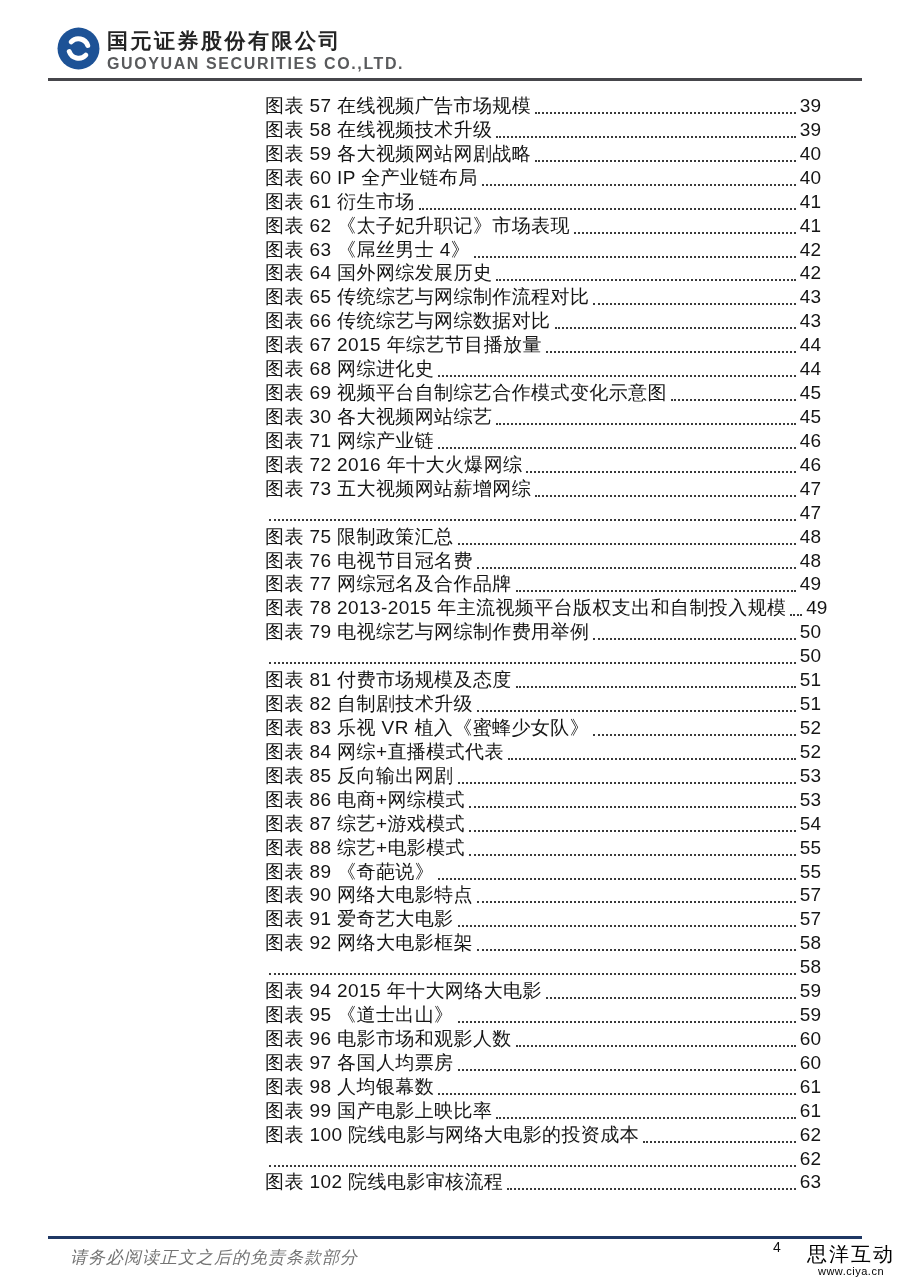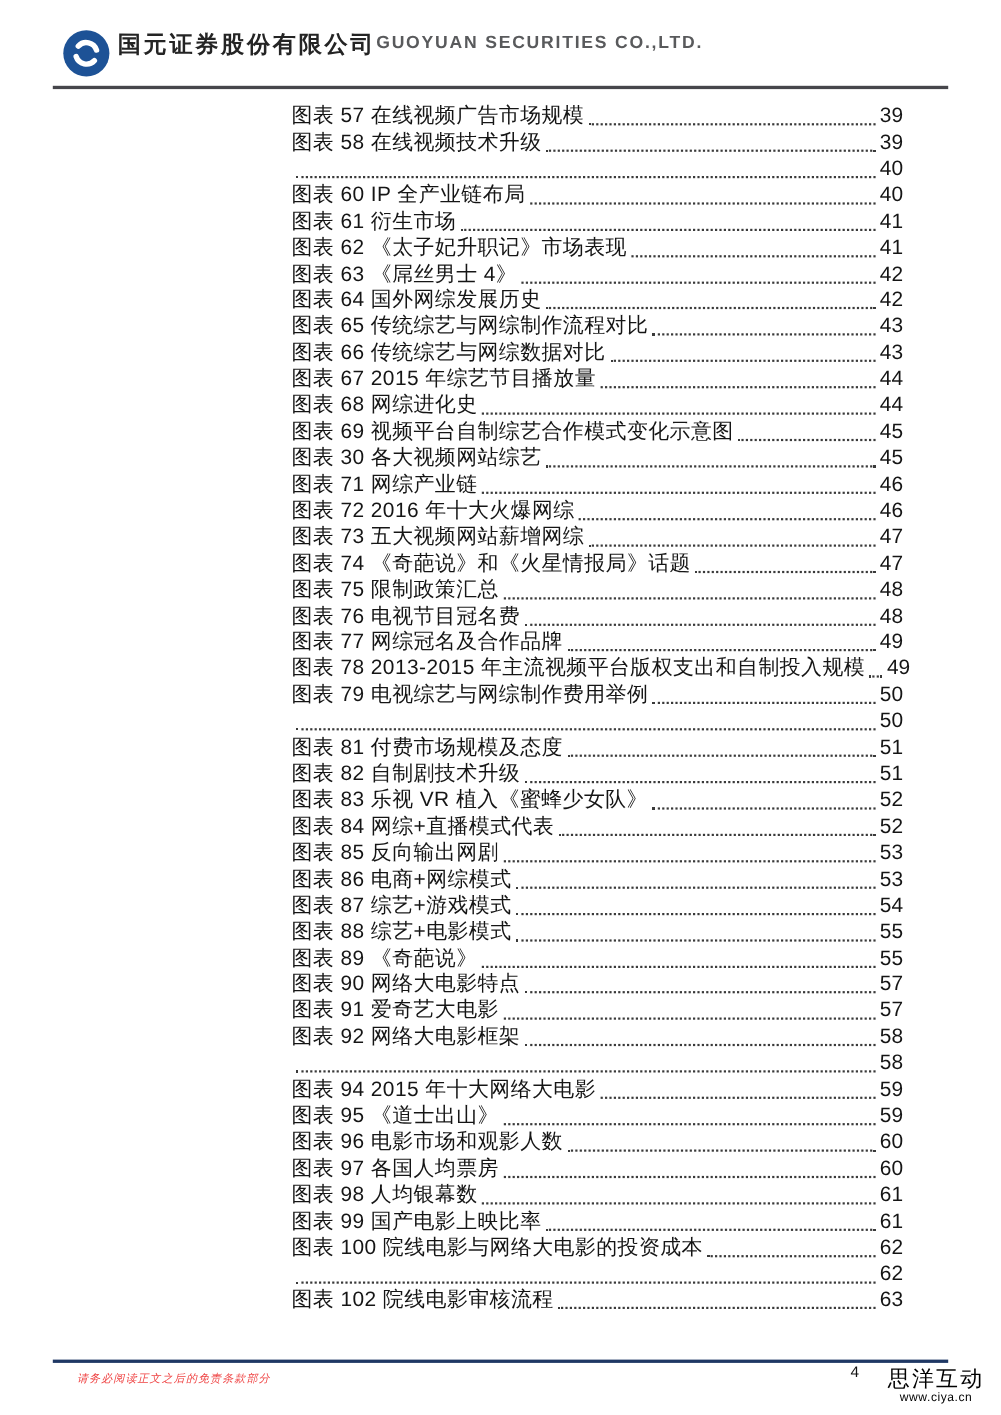--- a/index.html
+++ b/index.html
@@ -5,37 +5,37 @@
   html,body{margin:0;padding:0;}
   body{
     width:910px;height:1286px;background:#ffffff;position:relative;overflow:hidden;
     font-family:"Liberation Sans","DejaVu Sans",sans-serif;color:#151515;
   }
   .page{position:absolute;inset:0;}
 
   
   .header{position:absolute;left:57px;top:27px;display:flex;align-items:flex-start;gap:7px;}
   .logo-mark{width:43px;height:43px;display:block;flex:0 0 auto;}
-  .logo-text{display:flex;flex-direction:row;margin-top:2px;}
+  .logo-text{display:flex;flex-direction:column;margin-top:2px;}
   .logo-cn{font-size:21px;font-weight:bold;color:#242424;letter-spacing:2.5px;line-height:1.15;}
   .logo-en{font-size:16px;color:#595a5c;letter-spacing:1.6px;margin-top:2px;font-weight:bold;}
   .header-rule{position:absolute;left:48px;top:78px;width:814px;height:3px;background:#46464b;}
 
   
   .toc{position:absolute;left:265px;top:94px;width:556px;}
   .toc-row{display:flex;align-items:flex-start;height:23.93px;font-size:19px;line-height:23.93px;}
   .toc-label{white-space:pre;letter-spacing:0.4px;flex:0 0 auto;}
   .toc-leader{flex:1 1 auto;height:18px;border-bottom:2px dotted #3a3a3a;margin:0 3px 0 4px;min-width:12px;}
   .toc-page{flex:0 0 auto;min-width:22px;text-align:right;}
 
   
   .footer-rule{position:absolute;left:48px;top:1236px;width:814px;height:2.5px;background:#1f3864;}
   .footer-disclaimer{
     position:absolute;left:70px;top:1246px;font-family:"Liberation Serif","DejaVu Serif",serif;
-    font-style:italic;font-size:10px;color:#ef4444;letter-spacing:1px;
+    font-style:italic;font-size:17px;color:#737373;letter-spacing:1px;
   }
   .footer-page{position:absolute;left:762px;top:1239px;width:30px;text-align:center;font-size:14px;color:#111;}
 
   
   .watermark{
     position:absolute;right:0px;top:1243px;width:118px;text-align:center;font-weight:normal;color:#000;
     text-shadow:-1.5px -1.5px 0 #fff,1.5px -1.5px 0 #fff,-1.5px 1.5px 0 #fff,1.5px 1.5px 0 #fff,0 -1.5px 0 #fff,0 1.5px 0 #fff,-1.5px 0 0 #fff,1.5px 0 0 #fff;
   }
   .watermark-name{font-size:20px;letter-spacing:2px;line-height:1.1;}
   .watermark-url{font-size:11px;letter-spacing:0.5px;line-height:1.25;}
@@ -70,20 +70,21 @@
       <span class="toc-page">39</span>
     </div>
 
     <div class="toc-row">
       <span class="toc-label">图表 58 在线视频技术升级</span>
       <span class="toc-leader"></span>
       <span class="toc-page">39</span>
     </div>
 
     <div class="toc-row">
+      <span class="toc-label">图表 59 各大视频网站网剧战略</span>
       <span class="toc-leader"></span>
       <span class="toc-page">40</span>
     </div>
 
     <div class="toc-row">
       <span class="toc-label">图表 60 IP 全产业链布局</span>
       <span class="toc-leader"></span>
       <span class="toc-page">40</span>
     </div>
 
@@ -159,21 +160,20 @@
       <span class="toc-page">46</span>
     </div>
 
     <div class="toc-row">
       <span class="toc-label">图表 73 五大视频网站薪增网综</span>
       <span class="toc-leader"></span>
       <span class="toc-page">47</span>
     </div>
 
     <div class="toc-row">
-      <span class="toc-label">图表 74 《奇葩说》和《火星情报局》话题</span>
       <span class="toc-leader"></span>
       <span class="toc-page">47</span>
     </div>
 
     <div class="toc-row">
       <span class="toc-label">图表 75 限制政策汇总</span>
       <span class="toc-leader"></span>
       <span class="toc-page">48</span>
     </div>
 

